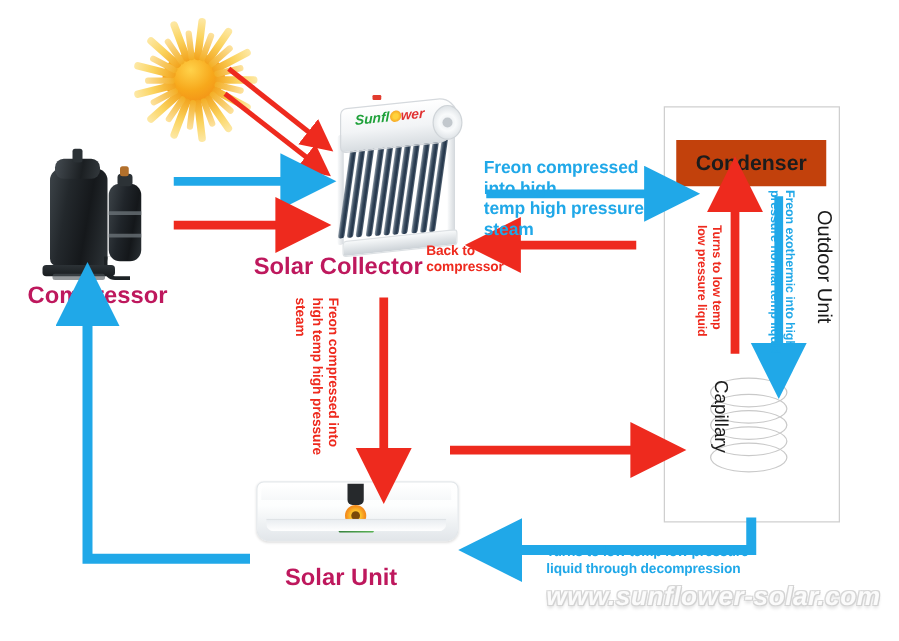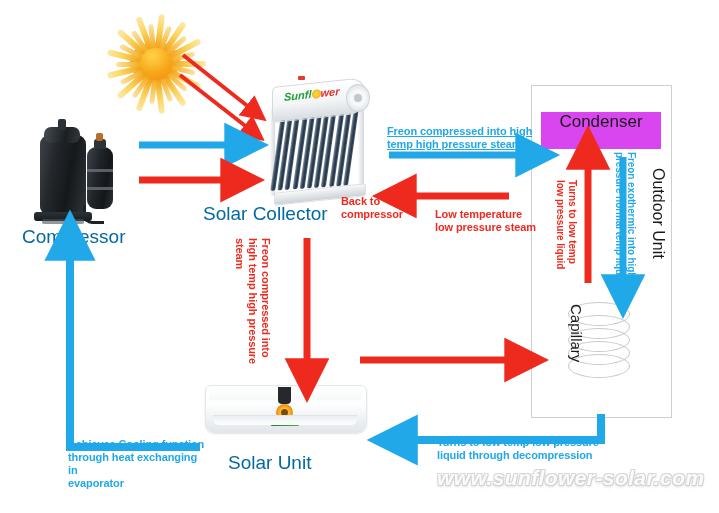--- a/index.html
+++ b/index.html
@@ -4,21 +4,21 @@
 <style>
   html,body{margin:0;padding:0;background:#ffffff;}
   body{width:719px;height:513px;position:relative;overflow:hidden;
        font-family:"Liberation Sans","DejaVu Sans",sans-serif;}
   .stage{position:absolute;left:0;top:0;width:719px;height:513px;background:#fff;}
 
   
   .txt{position:absolute;font-weight:bold;line-height:1.18;letter-spacing:-0.1px;}
   .red{color:#ee2a1e;}
   .blue{color:#20a8e8;}
-  .lbl{position:absolute;color:#0369a1;font-weight:normal;}
+  .lbl{position:absolute;color:#be185d;font-weight:bold;}
 
   
   .sun-wrap{position:absolute;left:104px;top:12px;width:104px;height:104px;}
   .sun-core{position:absolute;left:26px;top:30px;width:50px;height:40px;border-radius:50%/50%;
             background:radial-gradient(ellipse at 45% 35%,#ffd24a 0%,#f7a81b 45%,#ef7f12 100%);}
   .ray{position:absolute;left:50%;top:50%;transform-origin:0 0;}
   .ray i{display:block;width:34px;height:6px;border-radius:3px;
          background:linear-gradient(90deg,#f2a21c 0%,#fbd45f 55%,#fde9a8 100%);
          transform:translate(16px,-3px);}
   .ray.s i{width:24px;height:5px;background:linear-gradient(90deg,#f3ad22,#fde3a0);}
@@ -79,22 +79,22 @@
   .iu-logo{position:absolute;left:71px;top:19px;width:17px;height:17px;border-radius:50%;
            background:radial-gradient(circle,#ffd12e 25%,#f5921e 60%,#e8740e 100%);}
   .iu-logo:after{content:"";position:absolute;left:5px;top:5px;width:7px;height:7px;border-radius:50%;background:#7a4a08;}
   .iu-logotext{position:absolute;left:66px;top:36px;width:28px;height:5px;border-radius:1px;
                background:linear-gradient(90deg,#2a7a32,#4fae4a);}
 
   
   .ou{position:absolute;left:531px;top:85px;width:139px;height:331px;border:1px solid #cfcfcf;background:#fff;}
   .ou-label{position:absolute;left:667px;top:168px;color:#1a1a1a;font-size:16px;white-space:nowrap;
             transform:rotate(90deg);transform-origin:0 0;}
-  .condenser{position:absolute;left:541px;top:112px;width:120px;height:37px;background:#d946ef;
-             display:flex;align-items:flex-start;justify-content:center;}
+  .condenser{position:absolute;left:541px;top:112px;width:120px;height:37px;background:#c2410c;
+             display:flex;align-items:center;justify-content:center;font-weight:bold;}
   .condenser span{color:#1c1c1c;font-size:17px;}
 
   
   .cap{position:absolute;left:568px;top:302px;width:60px;height:80px;}
   .cap .loop{position:absolute;left:0;width:60px;height:22px;border:1px solid #c9c9c9;border-radius:50%;}
   .cap-text{position:absolute;left:585px;top:304px;font-size:15px;color:#1c1c1c;white-space:nowrap;
             transform:rotate(90deg);transform-origin:0 0;}
 
   
   svg.layer{position:absolute;left:0;top:0;width:719px;height:513px;pointer-events:none;}
@@ -291,45 +291,40 @@
 
     <line x1="588" y1="283" x2="588" y2="162" stroke="#ee2a1e" stroke-width="7" marker-end="url(#rh)"></line>
 
     <line x1="623" y1="157" x2="623" y2="282" stroke="#20a8e8" stroke-width="7" marker-end="url(#bh)"></line>
 
     <polyline points="601,414 601,440 409,440" fill="none" stroke="#20a8e8" stroke-width="8" marker-end="url(#bh)"></polyline>
 
     <polyline points="200,447 70,447 70,252" fill="none" stroke="#20a8e8" stroke-width="8" marker-end="url(#bh)"></polyline>
   </svg>
 
-  <div class="txt blue" style="left:387px;top:125px;font-size:11px;width:150px;white-space:pre-line;text-decoration:underline;">Freon compressed into high
+  <div class="txt blue" style="left:387px;top:125px;font-size:14px;width:150px;white-space:pre-line;">Freon compressed into high
 temp high pressure steam</div>
 
   <div class="txt red" style="left:341px;top:195px;font-size:11px;width:60px;white-space:pre-line;">Back to
 compressor</div>
 
-  <div class="txt red" style="left:435px;top:208px;font-size:11px;width:120px;white-space:pre-line;">Low temperature
-low pressure steam</div>
 
   <div class="txt red vert" style="left:272px;top:238px;font-size:11px;width:130px;white-space:pre-line;
        transform:rotate(90deg);">Freon compressed into
 high temp high pressure
 steam</div>
 
   <div class="txt red vert" style="left:578px;top:180px;font-size:10px;width:115px;white-space:pre-line;
        transform:rotate(90deg);">Turns to low temp
 low pressure liquid</div>
 
   <div class="txt blue vert" style="left:637px;top:152px;font-size:10px;width:150px;white-space:pre-line;
        transform:rotate(90deg);">Freon exothermic into high
 pressure normal temp liquid</div>
 
 
   <div class="txt blue" style="left:437px;top:436px;font-size:11px;width:170px;white-space:pre-line;">Turns to low temp low pressure
 liquid through decompression</div>
 
-  <div class="txt blue" style="left:68px;top:438px;font-size:11px;width:140px;white-space:pre-line;">Achieves Cooling function
-through heat exchanging in
-evaporator</div>
 
   <div class="wm">www.sunflower-solar.com</div>
 
 </div>
 
 </body></html>

